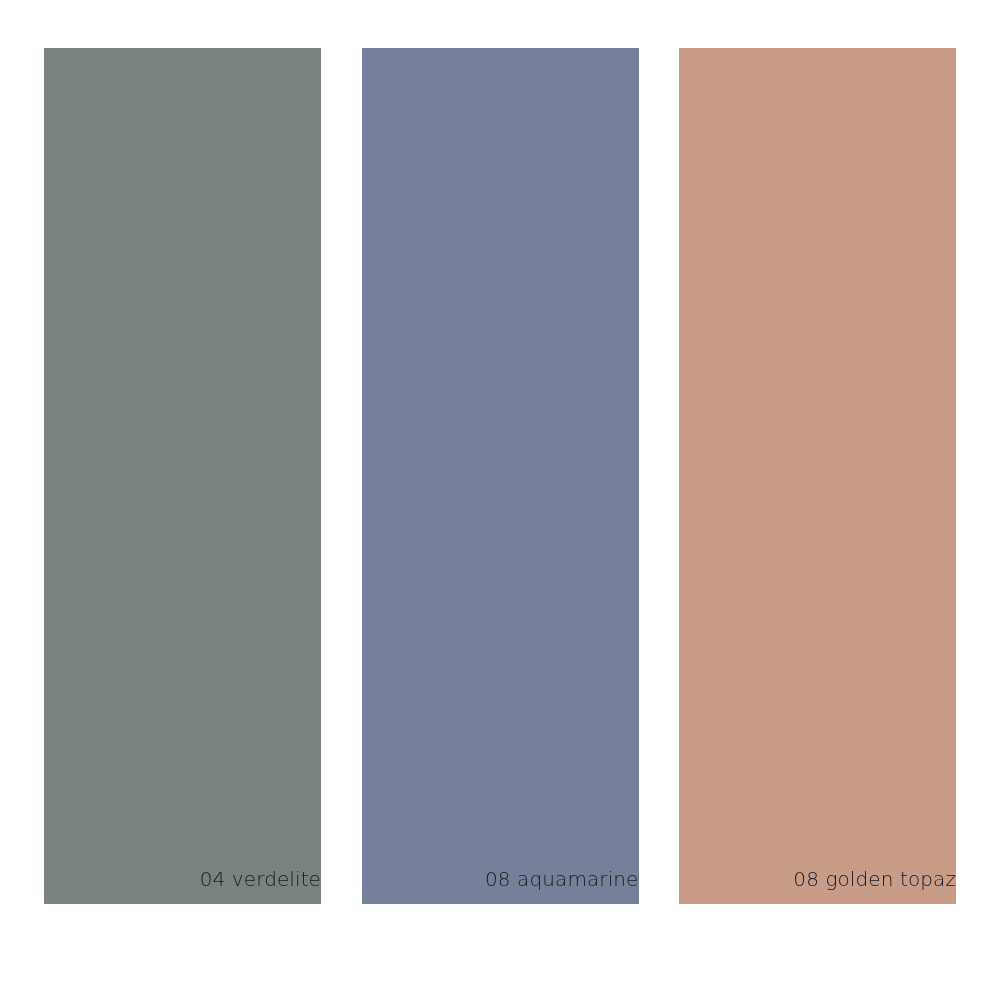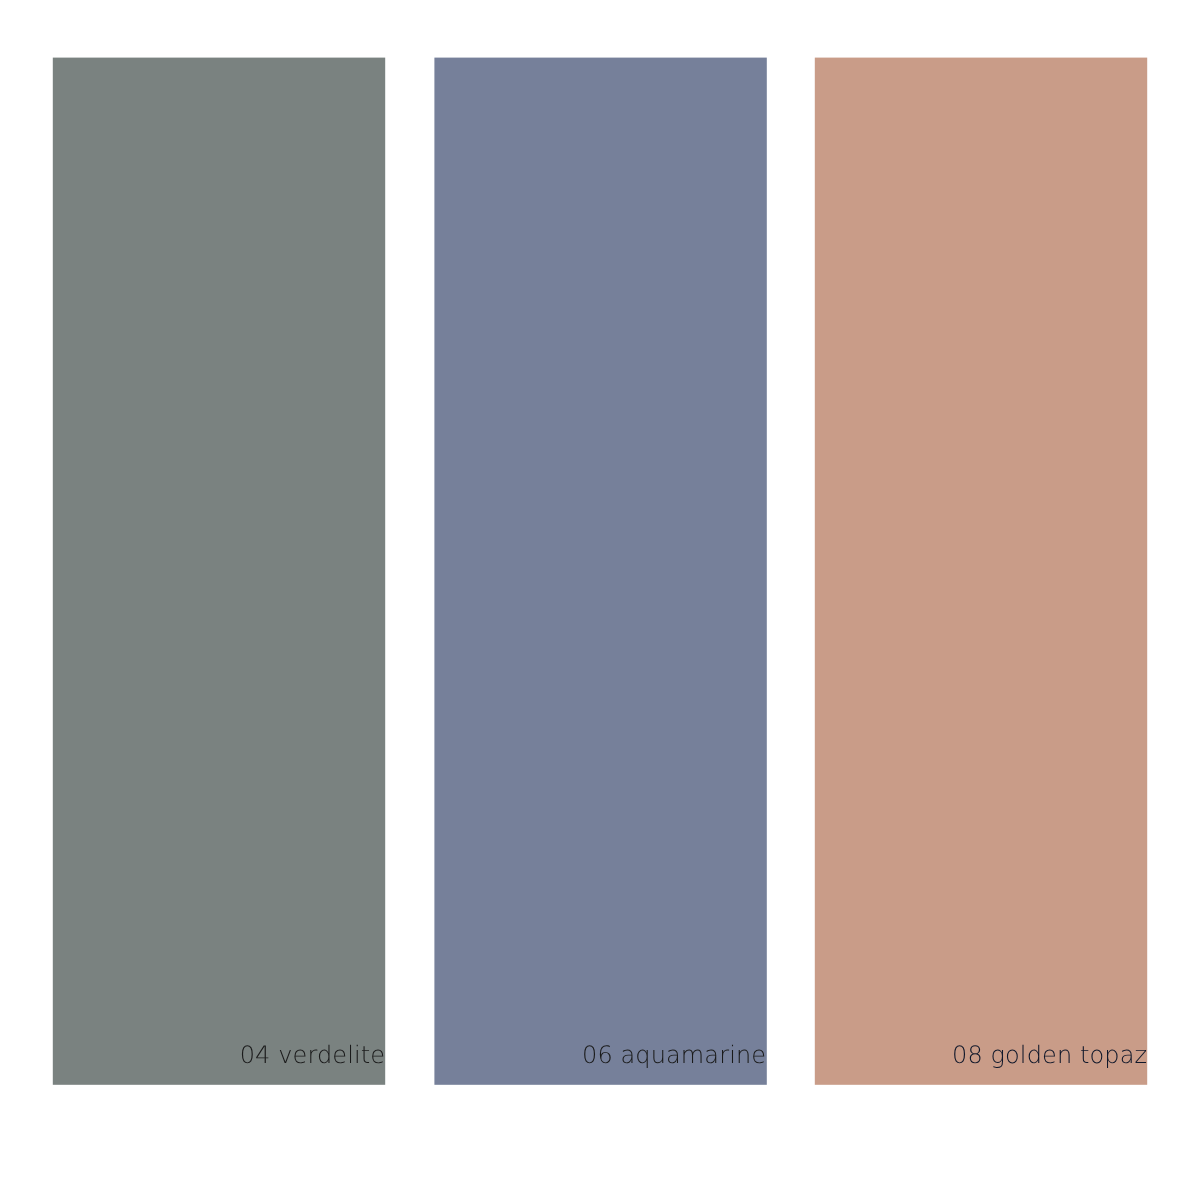--- a/index.html
+++ b/index.html
@@ -100,21 +100,21 @@
 
   </div>
 
   <div class="label-row">
 
     <div class="label-cell">
       <span class="swatch-label" style="color: rgb(26, 26, 26);">04 verdelite</span>
     </div>
 
     <div class="label-cell">
-      <span class="swatch-label" style="color: rgb(26, 26, 26);">06 aquamarine</span>
+      <span class="swatch-label" style="color: rgb(26, 26, 26);">08 aquamarine</span>
     </div>
 
     <div class="label-cell">
       <span class="swatch-label" style="color: #0f172a;">08 golden topaz</span>
     </div>
 
   </div>
 
 </div>
 

